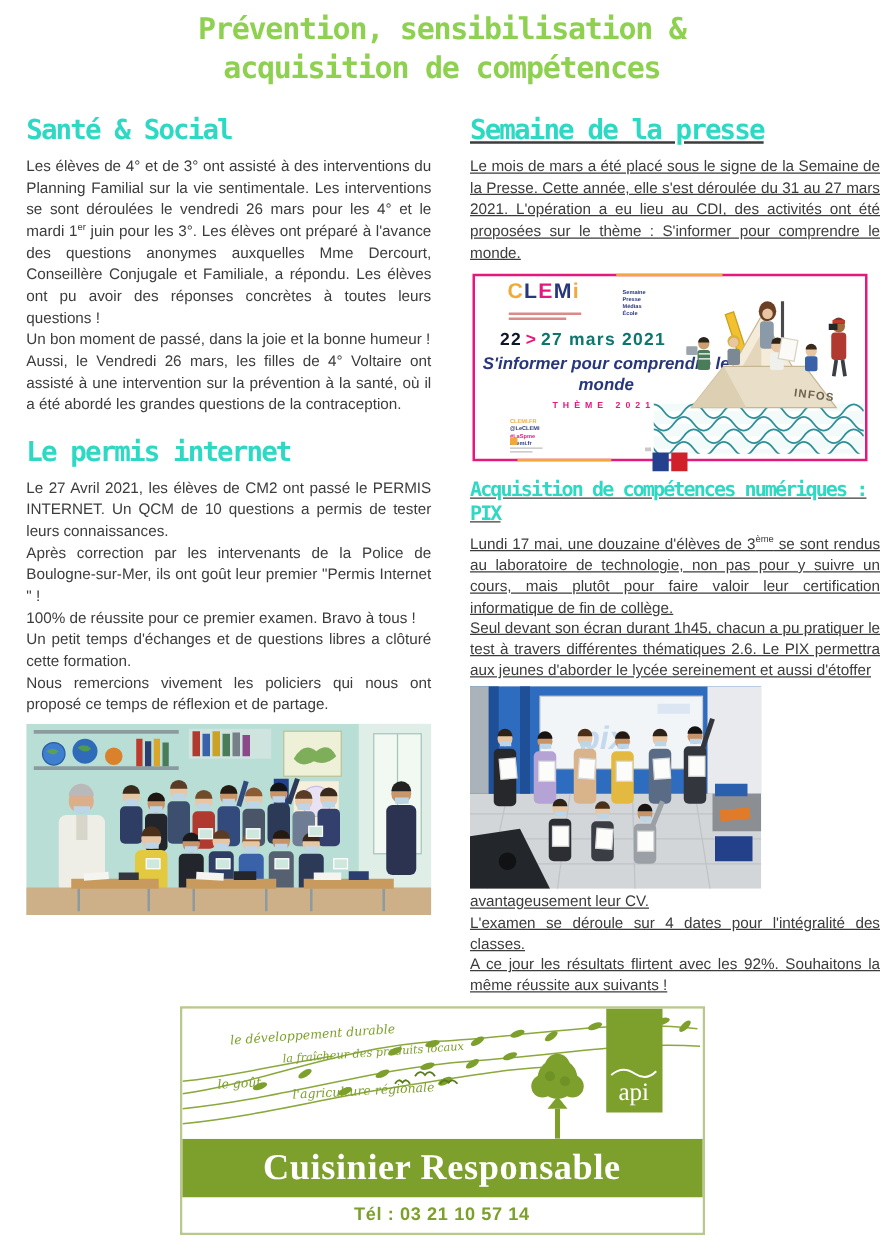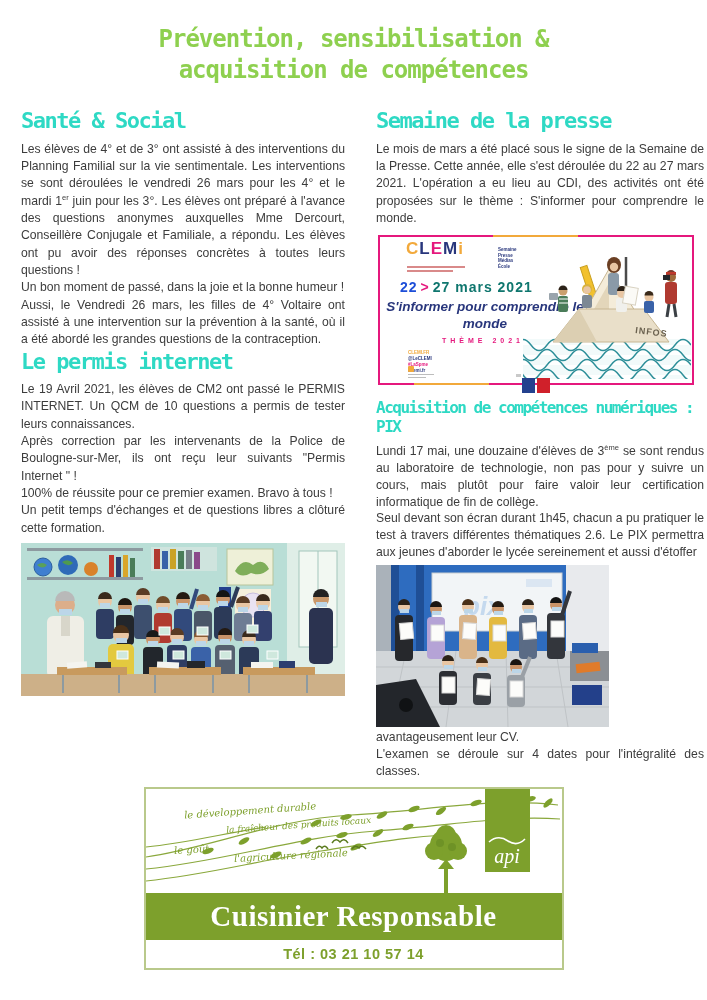--- a/index.html
+++ b/index.html
@@ -2,36 +2,36 @@
 <html><head>
 <meta charset="utf-8">
 <style>
   html,body{margin:0;padding:0;background:#ffffff;}
   .page{
     width:707px;height:1000px;position:relative;background:#fff;overflow:hidden;
     font-family:"Liberation Sans",sans-serif;color:#3c3c3c;
   }
   
   .main-title{
-    padding-top:24px;text-align:center;color:#8ed04f;
+    padding-top:8px;text-align:center;color:#8ed04f;
     font-family:"DejaVu Sans Mono",monospace;font-weight:bold;
     font-size:24px;line-height:1.3;letter-spacing:-1px;
   }
   
   .columns{display:flex;gap:31px;padding:22px 21px 0 21px;}
   .col-left{width:324px;flex:none;}
-  .col-right{width:328px;flex:none;}
+  .col-right{width:328px;flex:none;text-decoration:underline;}
   h2.sec{
     font-family:"DejaVu Sans Mono",monospace;color:#2ed9c4;
     font-size:22px;font-weight:bold;margin:0 0 7px 0;letter-spacing:-1.5px;line-height:1.15;
   }
   h2.sec.small{font-size:16px;}
   p.b{font-size:12.2px;line-height:1.42;text-align:justify;margin:0;}
   sup{font-size:0.62em;vertical-align:super;line-height:0;}
-  .mt{}
+  .mt{margin-top:17px;}
   
   svg.photo{display:block;}
   .classroom{margin-top:6px;}
   .pix-photo{float:left;width:233px;height:162px;margin:4px 9px 2px 0;}
   .pix-text{overflow:visible;}
   .pix-text p{line-height:1.38;}
   
   .poster{
     position:relative;margin:8px 0 14px 2px;width:312px;height:146px;
     border:2px solid #e5187d;background:#fff;
@@ -39,21 +39,21 @@
   .poster .seg-top{position:absolute;top:-2px;left:113px;width:85px;height:2px;background:#f2a93b;}
   .poster .seg-bottom{position:absolute;bottom:-2px;left:34px;width:75px;height:2px;background:#f2a93b;}
   .clemi-logo{position:absolute;left:26px;top:2px;font-weight:bold;font-size:17px;letter-spacing:1px;font-family:"Liberation Sans",sans-serif;}
   .clemi-logo .c1,.clemi-logo .c5{color:#f2a93b;}
   .clemi-logo .c2,.clemi-logo .c4{color:#28367c;}
   .clemi-logo .c3{color:#e5187d;}
   .clemi-sub{position:absolute;left:27px;top:29px;width:58px;}
   .clemi-sub i{display:block;height:2px;background:#d98a8a;margin-bottom:2px;}
   .spme{position:absolute;left:118px;top:10px;font-size:4.5px;line-height:5.5px;color:#28367c;font-weight:bold;}
   .dates{position:absolute;left:20px;top:42px;font-size:14px;font-weight:bold;letter-spacing:1px;}
-  .dates .d1{color:#1d4ed8;}
+  .dates .d1{color:#0f172a;}
   .dates .d2{color:#e5187d;padding:0 3px;}
   .dates .d3{color:#0f766e;}
   .theme{position:absolute;left:2px;top:62px;width:206px;text-align:center;
     color:#28367c;font-weight:bold;font-style:italic;font-size:13.5px;line-height:1.25;font-family:"Liberation Sans",sans-serif;}
   .theme-label{position:absolute;left:0;top:100px;width:206px;text-align:center;color:#e5187d;
     font-size:7px;font-weight:bold;letter-spacing:4px;}
   .socials{position:absolute;left:28px;top:113px;font-size:4.5px;line-height:6px;font-weight:bold;}
   .socials span{display:block;}
   .socials span:nth-child(1){color:#f2a93b;}
   .socials span:nth-child(2){color:#28367c;}
@@ -73,21 +73,21 @@
   .vines{position:relative;height:104px;background:#fff;}
   .phrase{position:absolute;font-family:"DejaVu Serif",serif;font-style:italic;
     color:#7da02c;font-size:10px;white-space:nowrap;}
   .ph1{left:38px;top:16px;transform:rotate(-4deg);}
   .ph2{left:80px;top:31px;transform:rotate(-4deg);font-size:9px;}
   .ph3{left:28px;top:55px;transform:rotate(-3deg);}
   .ph4{left:88px;top:61px;transform:rotate(-3deg);}
   .api-box{position:absolute;right:32px;top:0;width:45px;height:83px;background:#7da02c;z-index:3;
     display:flex;flex-direction:column;justify-content:flex-end;align-items:center;}
   .api-box .wave{width:38px;height:12px;}
-  .api-label{color:#fff;font-family:"Liberation Serif",serif;font-size:20px;font-style:italic;line-height:1;padding-bottom:6px;}
+  .api-label{color:#fff;font-family:"Liberation Serif",serif;font-size:20px;line-height:1;padding-bottom:6px;}
   .band{height:47px;background:#7da02c;display:flex;align-items:center;justify-content:center;}
   .band-title{color:#fff;font-family:"Liberation Serif",serif;font-weight:bold;font-size:29px;letter-spacing:0.5px;}
   .tel-strip{height:28px;background:#fff;display:flex;align-items:center;justify-content:center;}
   .tel{color:#7da02c;font-weight:bold;font-size:14.5px;letter-spacing:0.5px;}
 </style>
 </head>
 <body>
 
 <div class="page">
 
@@ -101,24 +101,25 @@
     <div class="col-left">
       <section>
         <h2 class="sec">Santé &amp; Social</h2>
         <p class="b">Les élèves de 4° et de 3° ont  assisté à des interventions du Planning Familial sur la vie sentimentale. Les interventions se sont déroulées le vendredi 26 mars pour les 4° et le mardi 1<sup>er</sup> juin pour les 3°. Les élèves ont préparé à l'avance des questions anonymes auxquelles Mme Dercourt, Conseillère Conjugale et Familiale, a répondu. Les élèves ont pu avoir des réponses concrètes à toutes leurs questions !</p>
         <p class="b">Un bon moment de passé, dans la joie et la bonne humeur !</p>
         <p class="b">Aussi, le Vendredi 26 mars, les filles de 4° Voltaire ont assisté à une intervention sur la prévention à la santé, où il a été abordé les grandes questions de la contraception.</p>
       </section>
 
       <section class="mt">
         <h2 class="sec">Le permis internet</h2>
-        <p class="b">Le 19 Avril 2021, les élèves de CM2 ont passé le PERMIS INTERNET. Un QCM de 10 questions a permis de tester leurs connaissances.</p>
-        <p class="b">Après correction par les intervenants de la Police de Boulogne-sur-Mer, ils ont reçu leur suivants "Permis Internet " !</p>
+        <p class="b">Le 27 Avril 2021, les élèves de CM2 ont passé le PERMIS INTERNET. Un QCM de 10 questions a permis de tester leurs connaissances.</p>
+        <p class="b">Après correction par les intervenants de la Police de Boulogne-sur-Mer, ils ont goût leur premier "Permis Internet " !</p>
         <p class="b">100% de réussite pour ce premier examen. Bravo à tous !</p>
         <p class="b">Un petit temps d'échanges et de questions libres a clôturé cette formation.</p>
+        <p class="b">Nous remercions vivement les policiers qui nous ont proposé ce temps de réflexion et de partage.</p>
       </section>
 
       <svg class="photo classroom" width="324" height="153" viewBox="0 0 324 153">
         <rect width="324" height="153" fill="#b9ded6"></rect>
         <g>
           <rect x="266" width="58" height="153" fill="#dfeee7"></rect>
           <rect x="278" y="8" width="38" height="96" fill="#f2f8f2" stroke="#a3c6bc"></rect>
           <line x1="297" y1="8" x2="297" y2="104" stroke="#a3c6bc"></line>
         </g>
         <g>
@@ -257,21 +258,21 @@
             <line x1="286" y1="132" x2="286" y2="150" stroke="#8d9aa0" stroke-width="2"></line>
           <rect x="230" y="119" width="22" height="6" fill="#f4f4f0"></rect>
             <rect x="258" y="118" width="16" height="7" fill="#2c3e70"></rect>
         </g>
       </svg>
     </div>
 
     <div class="col-right">
       <section>
         <h2 class="sec">Semaine de la presse</h2>
-        <p class="b">Le mois de mars a été placé sous le signe de la Semaine de la Presse. Cette année, elle s'est déroulée du 22 au 27 mars 2021. L'opération a eu lieu au CDI, des activités  ont été proposées sur le thème : S'informer pour comprendre le monde.</p>
+        <p class="b">Le mois de mars a été placé sous le signe de la Semaine de la Presse. Cette année, elle s'est déroulée du 31 au 27 mars 2021. L'opération a eu lieu au CDI, des activités  ont été proposées sur le thème : S'informer pour comprendre le monde.</p>
       </section>
 
       <div class="poster">
         <div class="seg-top"></div>
         <div class="seg-bottom"></div>
 
         <div class="clemi-logo">
           <span class="c1">C</span><span class="c2">L</span><span class="c3">E</span><span class="c4">M</span><span class="c5">i</span>
         </div>
         <div class="clemi-sub">
@@ -441,20 +442,21 @@
               <rect x="196" y="78" width="26" height="10" fill="#2a5fae"></rect>
               <rect x="200" y="98" width="24" height="9" fill="#e07b2a" transform="rotate(-6 212 102)"></rect>
               <rect x="196" y="120" width="30" height="20" fill="#23408a"></rect>
               <polygon points="0,162 0,120 40,114 64,162" fill="#23262b"></polygon>
               <circle cx="30" cy="140" r="7" fill="#101214"></circle>
             </g>
           </svg>
 
           <p class="b">avantageusement leur CV.</p>
           <p class="b">L'examen se déroule sur 4 dates pour l'intégralité des classes.</p>
+          <p class="b">A ce jour les résultats flirtent avec les 92%. Souhaitons la même réussite aux suivants !</p>
         </div>
       </section>
     </div>
   </div>
 
   <div class="banner">
     <div class="vines">
       <svg width="416" height="104" viewBox="0 0 416 104" style="position:absolute;left:0;top:0;">
         <g stroke="#8aa83c" stroke-width="1.2" fill="none">
           <path d="M0,68 C60,60 130,30 205,26 S345,8 412,16"></path>

